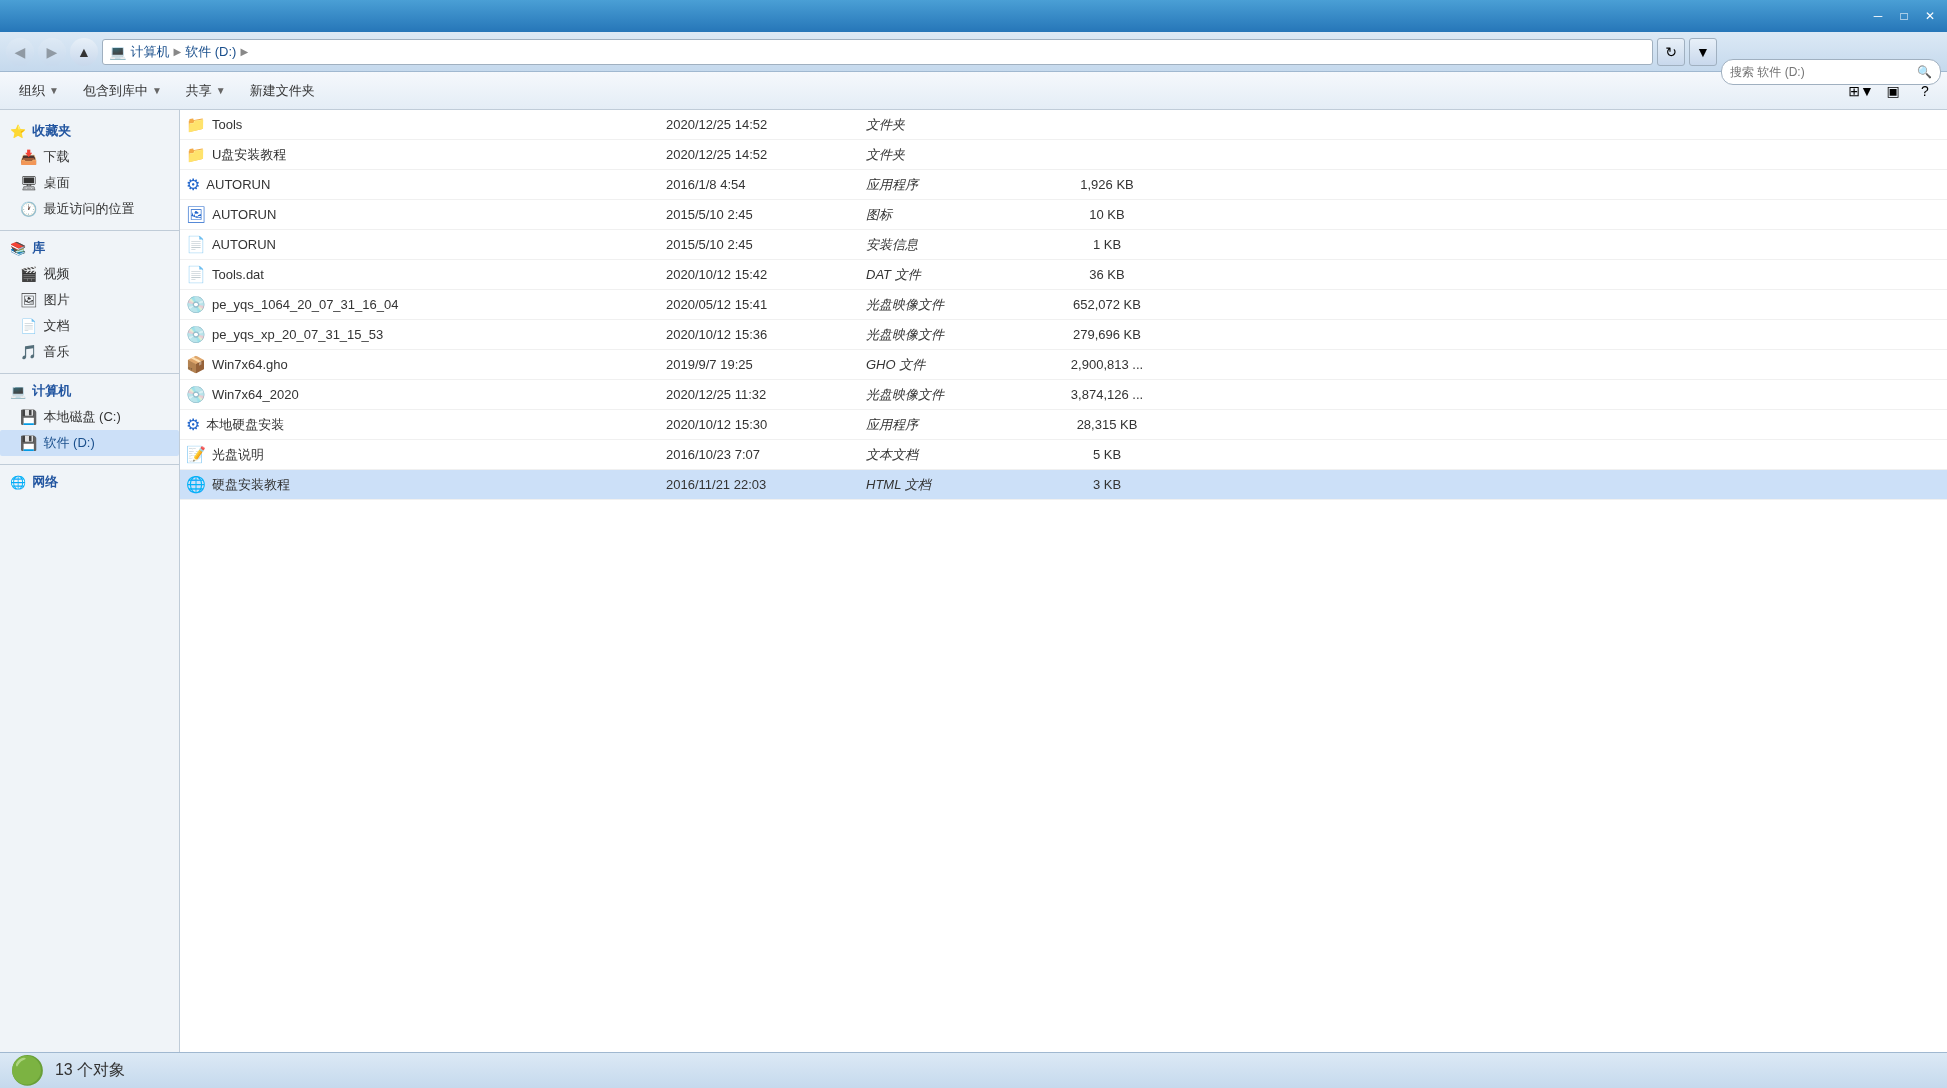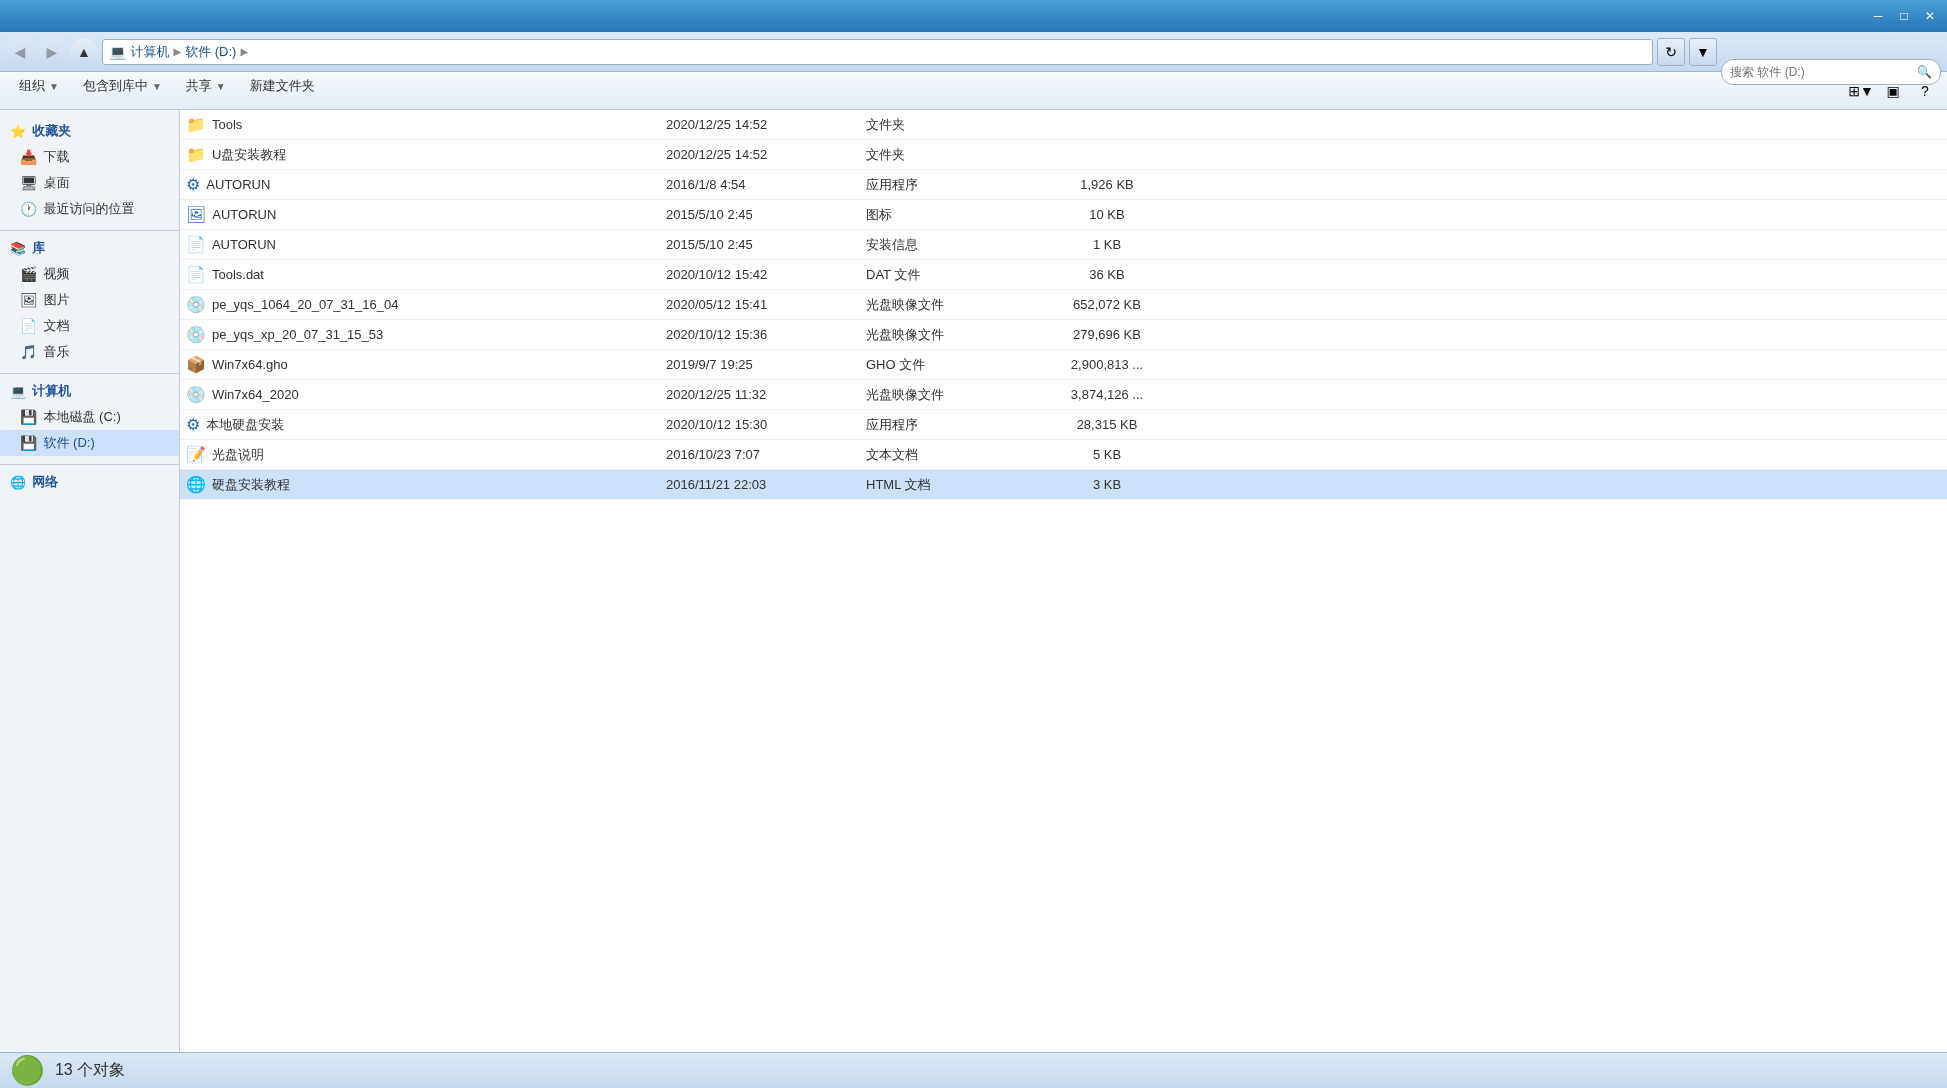--- a/index.html
+++ b/index.html
@@ -105,20 +105,21 @@
       background: transparent;
     }
     .search-icon { color: #666; font-size: 12px; }
 
     
     .toolbar {
       height: 38px;
       background: linear-gradient(to bottom, #f5f8fc, #e4edf6);
       border-bottom: 1px solid #c0ccd8;
       display: flex;
+      align-items: center;
       padding: 0 8px;
       gap: 2px;
     }
     .toolbar-btn {
       height: 28px;
       padding: 0 10px;
       border: 1px solid transparent;
       border-radius: 3px;
       background: transparent;
       cursor: pointer;
@@ -225,21 +226,21 @@
     .file-cell {
       font-size: 13px;
       color: #333;
       padding: 2px 6px;
       overflow: hidden;
       text-overflow: ellipsis;
       white-space: nowrap;
     }
     .file-cell.name { width: 480px; display: flex; align-items: center; gap: 6px; }
     .file-cell.date { width: 200px; }
-    .file-cell.type { width: 180px; }
+    .file-cell.type { width: 180px; font-style: italic; }
     .file-cell.size { width: 140px; text-align: center; padding-right: 12px; }
 
     .file-icon { font-size: 16px; flex-shrink: 0; }
 
     
     .status-bar {
       height: 36px;
       background: linear-gradient(to bottom, #dce9f5 0%, #c5d9ed 100%);
       border-top: 1px solid #a0b8d0;
       display: flex;

